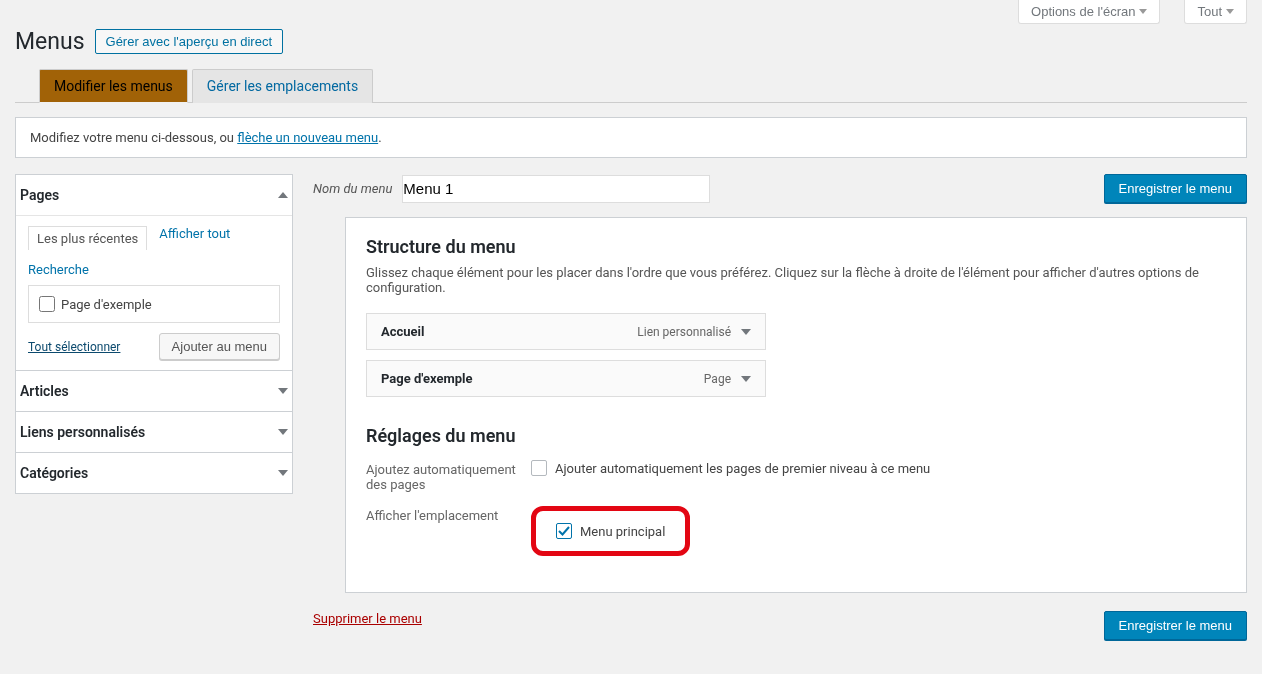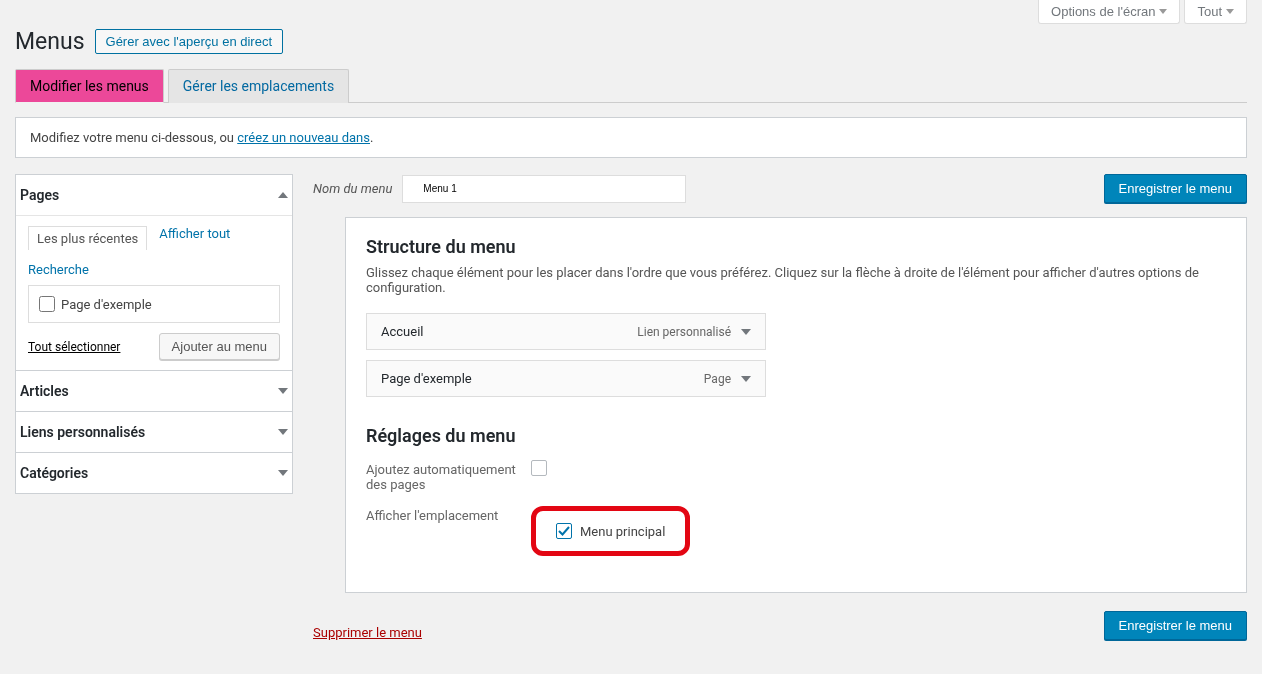--- a/index.html
+++ b/index.html
@@ -10,21 +10,21 @@
     background: #f1f1f1;
     padding: 0 15px 20px 15px;
     width: 1262px;
   }
   a { color: #0073aa; text-decoration: none; }
 
   
   .screen-meta {
     display: flex;
     justify-content: flex-end;
-    gap: 4px;
+    gap: 24px;
     padding-top: 0;
   }
   .screen-meta button {
     background: #fff;
     border: 1px solid #ddd;
     border-top: none;
     border-radius: 0 0 3px 3px;
     padding: 4px 12px;
     font-size: 13px;
     color: #72777c;
@@ -76,23 +76,24 @@
     border-bottom: none;
     margin: 0 4px -1px 0;
     padding: 8px 14px;
     background: #e5e5e5;
     color: #0369a1;
     font-size: 14px;
     cursor: pointer;
     border-radius: 2px 2px 0 0;
   }
   .nav-tab.active {
-    background: #ec4899;
+    background: #a16207;
     border-bottom: 1px solid #f1f1f1;
     color: #000;
+    margin-left: 24px;
   }
 
   
   .info-box {
     background: #fff;
     border: 1px solid #ccd0d4;
     padding: 12px 14px;
     margin-bottom: 16px;
   }
   .info-box a { text-decoration: underline; }
@@ -163,21 +164,21 @@
   }
   .page-list label { display: flex; align-items: center; gap: 6px; }
   .page-list input[type="checkbox"] {
     width: 16px; height: 16px;
   }
   .metabox-footer {
     display: flex;
     justify-content: space-between;
     align-items: center;
   }
-  .metabox-footer a { color: #000000; text-decoration: underline; font-size: 12px; }
+  .metabox-footer a { color: #0c4a6e; text-decoration: underline; font-size: 12px; }
   .btn-secondary {
     background: #f7f7f7;
     border: 1px solid #ccc;
     color: #555;
     padding: 5px 12px;
     border-radius: 3px;
     font-size: 13px;
     cursor: pointer;
     box-shadow: 0 1px 0 #ccc;
   }
@@ -192,24 +193,24 @@
   .menu-name-row .left {
     display: flex;
     align-items: center;
     gap: 10px;
   }
   .menu-name-row label {
     font-style: italic;
     color: #555;
   }
   .menu-name-row input[type="text"] {
-    width: 284px;
-    padding: 4px 20px;
+    width: 308px;
+    padding: 4px 0;
     border: 1px solid #ddd;
-    font-size: 10px;
+    font-size: 15px;
     height: 28px;
   }
   .btn-primary {
     background: #0085ba;
     border: 1px solid #006799;
     color: #fff;
     padding: 6px 14px;
     border-radius: 2px;
     font-size: 13px;
     cursor: pointer;
@@ -234,21 +235,21 @@
     border: 1px solid #ddd;
     background: #fafafa;
     width: 400px;
     display: flex;
     justify-content: space-between;
     align-items: center;
     padding: 10px 14px;
     margin-bottom: 10px;
     cursor: move;
   }
-  .menu-item .title { font-weight: 400; font-size: 13px; color: #23282d; }
+  .menu-item .title { font-weight: 700; font-size: 13px; color: #23282d; }
   .menu-item .type {
     display: flex; align-items: center; gap: 10px;
     color: #666; font-size: 12px;
   }
 
   .settings-section { margin-top: 28px; }
   .settings-row {
     display: flex;
     align-items: flex-start;
     margin-bottom: 14px;
@@ -281,21 +282,21 @@
     border-radius: 12px;
     padding: 12px 20px;
     display: inline-flex;
     align-items: center;
     gap: 8px;
   }
 
   .bottom-row {
     display: flex;
     justify-content: space-between;
-    align-items: flex-end;
+    align-items: flex-start;
     margin-top: 18px;
   }
   .delete-link {
     color: #a00;
     text-decoration: underline;
   }
 </style>
 </head>
 <body>
 
@@ -314,21 +315,21 @@
   <h1 class="page-title">Menus</h1>
   <button class="page-title-action">Gérer avec l'aperçu en direct</button>
 </div>
 
 <div class="nav-tab-wrapper">
   <div class="nav-tab active">Modifier les menus</div>
   <div class="nav-tab">Gérer les emplacements</div>
 </div>
 
 <div class="info-box">
-  <span>Modifiez votre menu ci-dessous, ou </span><a href="#">créez un nouveau dans</a><span>.</span>
+  <span>Modifiez votre menu ci-dessous, ou </span><a href="#">flèche un nouveau menu</a><span>.</span>
 </div>
 
 <div class="columns">
 
   <div class="col-left">
 
     <div class="metabox">
       <div class="metabox-header">
         <span>Pages</span>
         <span class="tri-up-small"></span>
@@ -402,20 +403,21 @@
         </span>
       </div>
 
       <div class="settings-section">
         <h2>Réglages du menu</h2>
 
         <div class="settings-row" style="margin-top:14px;">
           <div class="label">Ajoutez automatiquement des pages</div>
           <div class="control">
             <span class="checkbox"></span>
+            <span>Ajouter automatiquement les pages de premier niveau à ce menu</span>
           </div>
         </div>
 
         <div class="settings-row">
           <div class="label">Afficher l'emplacement</div>
           <div class="highlight-box">
             <span class="checkbox checked">
               <svg viewBox="0 0 12 12">
                   <path d="M1 6 L4.5 9.5 L11 2" stroke="#0073aa" stroke-width="2" fill="none"></path>
                 </svg>

